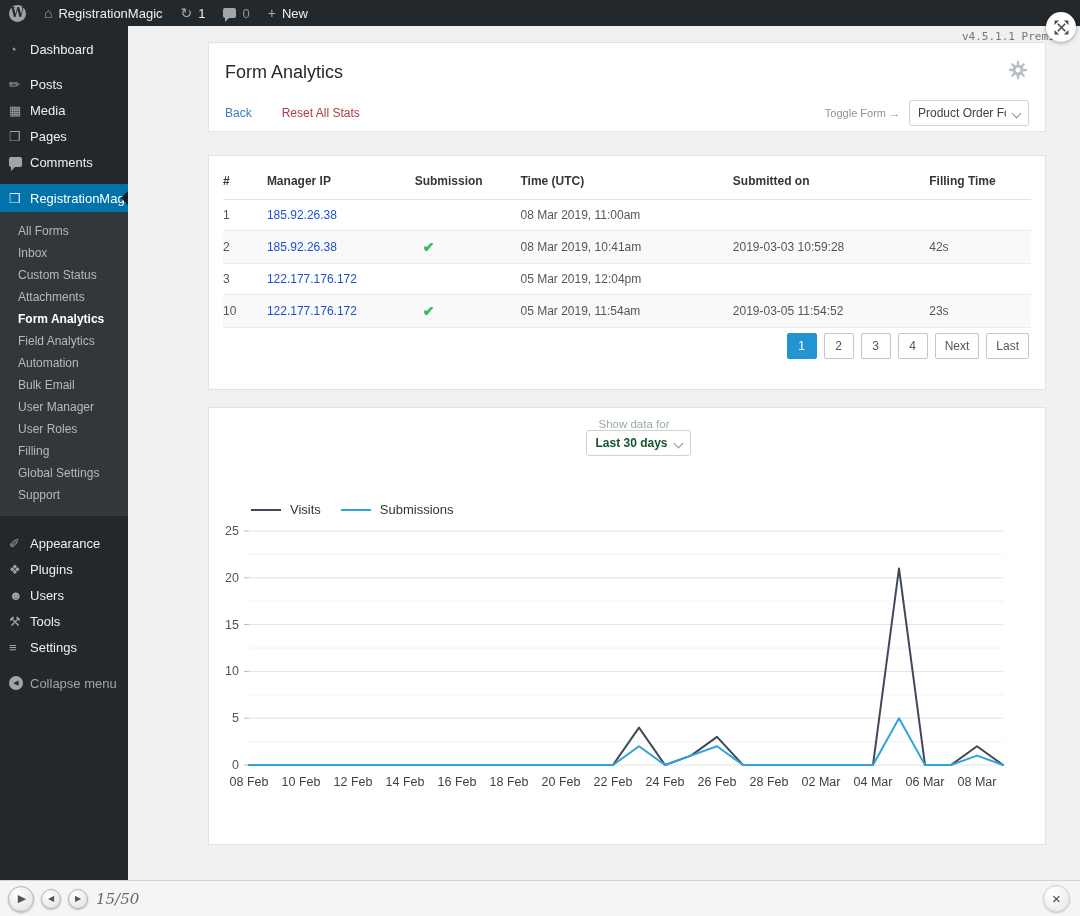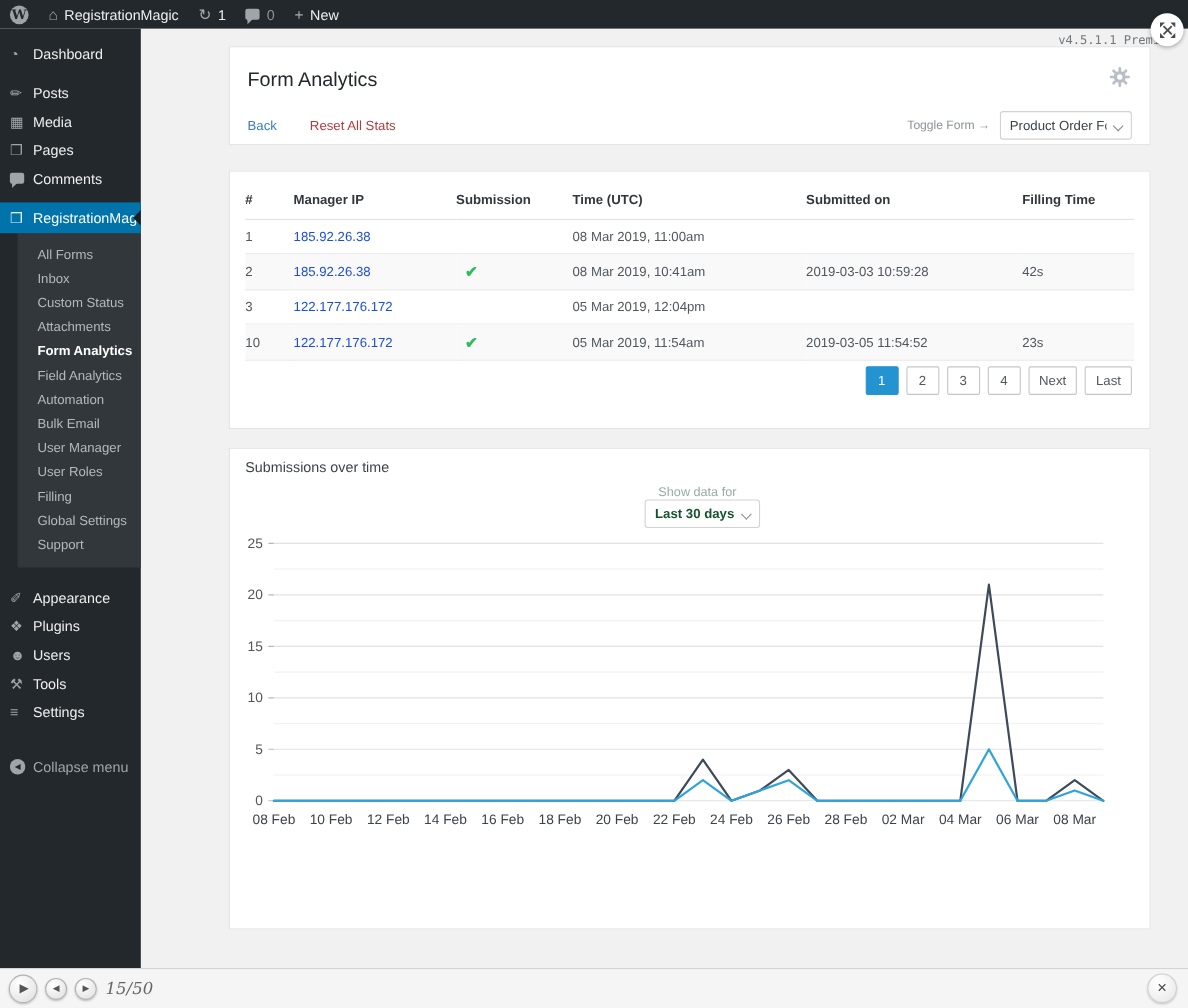--- a/index.html
+++ b/index.html
@@ -40,24 +40,24 @@
   .plugin-item {
     background:#0073aa; color:#fff; position:relative; height:28px;
     display:flex; align-items:center; padding-left:9px; font-size:13px; cursor:pointer;
   }
   .plugin-item .mi-icon { width:21px; color:#e5f1f8; font-size:13px; flex:none; }
   .plugin-item .mi-label { white-space:nowrap; overflow:hidden; }
   .plugin-item::after {
     content:''; position:absolute; right:0; top:50%; margin-top:-7px;
     border:7px solid transparent; border-right-color:#191e23;
   }
-  .submenu { background:#32373c; padding:8px 0 10px;margin-left:16px; }
+  .submenu { background:#32373c; padding:8px 0 10px; }
   .submenu-item { padding:4px 4px 4px 18px; font-size:12px; color:#b4b9be; cursor:pointer; white-space:nowrap; }
   .submenu-item.active { color:#fff; font-weight:bold; }
-  .collapse-item { margin-top:24px; }
+  .collapse-item { margin-top:10px; }
   .collapse-circle {
     width:14px; height:14px; border-radius:50%; background:#a0a5aa; color:#23282d;
     font-size:7px; display:flex; align-items:center; justify-content:center; flex:none;
   }
   .collapse-item .mi-label { color:#a0a5aa; margin-left:7px; font-size:13px; }
   .menu-item .mi-label { }
 
   
   #content { position:absolute; left:128px; top:26px; right:0; bottom:36px; background:#f1f1f1; }
   .version {
@@ -331,28 +331,37 @@
         <div class="page-btn active">1</div>
         <div class="page-btn">2</div>
         <div class="page-btn">3</div>
         <div class="page-btn">4</div>
         <div class="page-btn">Next</div>
         <div class="page-btn">Last</div>
       </div>
   </div>
 
   <div class="card" id="chart-card">
-    <div class="cc-title">Submissions over time</div>
     <div class="filter-row">
       <span class="filter-label">Show data for</span>
       <div class="select-box select-bold">
         <span class="sel-text">Last 30 days</span>
         <span class="chev"></span>
       </div>
     </div>
+    <div class="legend" id="legend">
+        <span class="legend-entry">
+          <span class="legend-swatch" style="background: rgb(62, 74, 90);"></span>
+          <span>Visits</span>
+        </span>
+        <span class="legend-entry">
+          <span class="legend-swatch" style="background: rgb(47, 164, 219);"></span>
+          <span>Submissions</span>
+        </span>
+      </div>
     <svg id="chart-svg" width="800" height="272">
         <line x1="40" y1="220.6" x2="794" y2="220.6" stroke="#f2f2f2" stroke-width="1"></line>
         <line x1="40" y1="173.8" x2="794" y2="173.8" stroke="#f2f2f2" stroke-width="1"></line>
         <line x1="40" y1="127" x2="794" y2="127" stroke="#f2f2f2" stroke-width="1"></line>
         <line x1="40" y1="80.20000000000002" x2="794" y2="80.20000000000002" stroke="#f2f2f2" stroke-width="1"></line>
         <line x1="40" y1="33.400000000000006" x2="794" y2="33.400000000000006" stroke="#f2f2f2" stroke-width="1"></line>
         <line x1="40" y1="244" x2="794" y2="244" stroke="#e2e2e2" stroke-width="1"></line>
         <line x1="35" y1="244" x2="40" y2="244" stroke="#b9b9b9" stroke-width="1"></line>
         <text x="30" y="248" text-anchor="end" fill="#555" font-size="12.5">0</text>
         <line x1="40" y1="197.2" x2="794" y2="197.2" stroke="#e2e2e2" stroke-width="1"></line>

